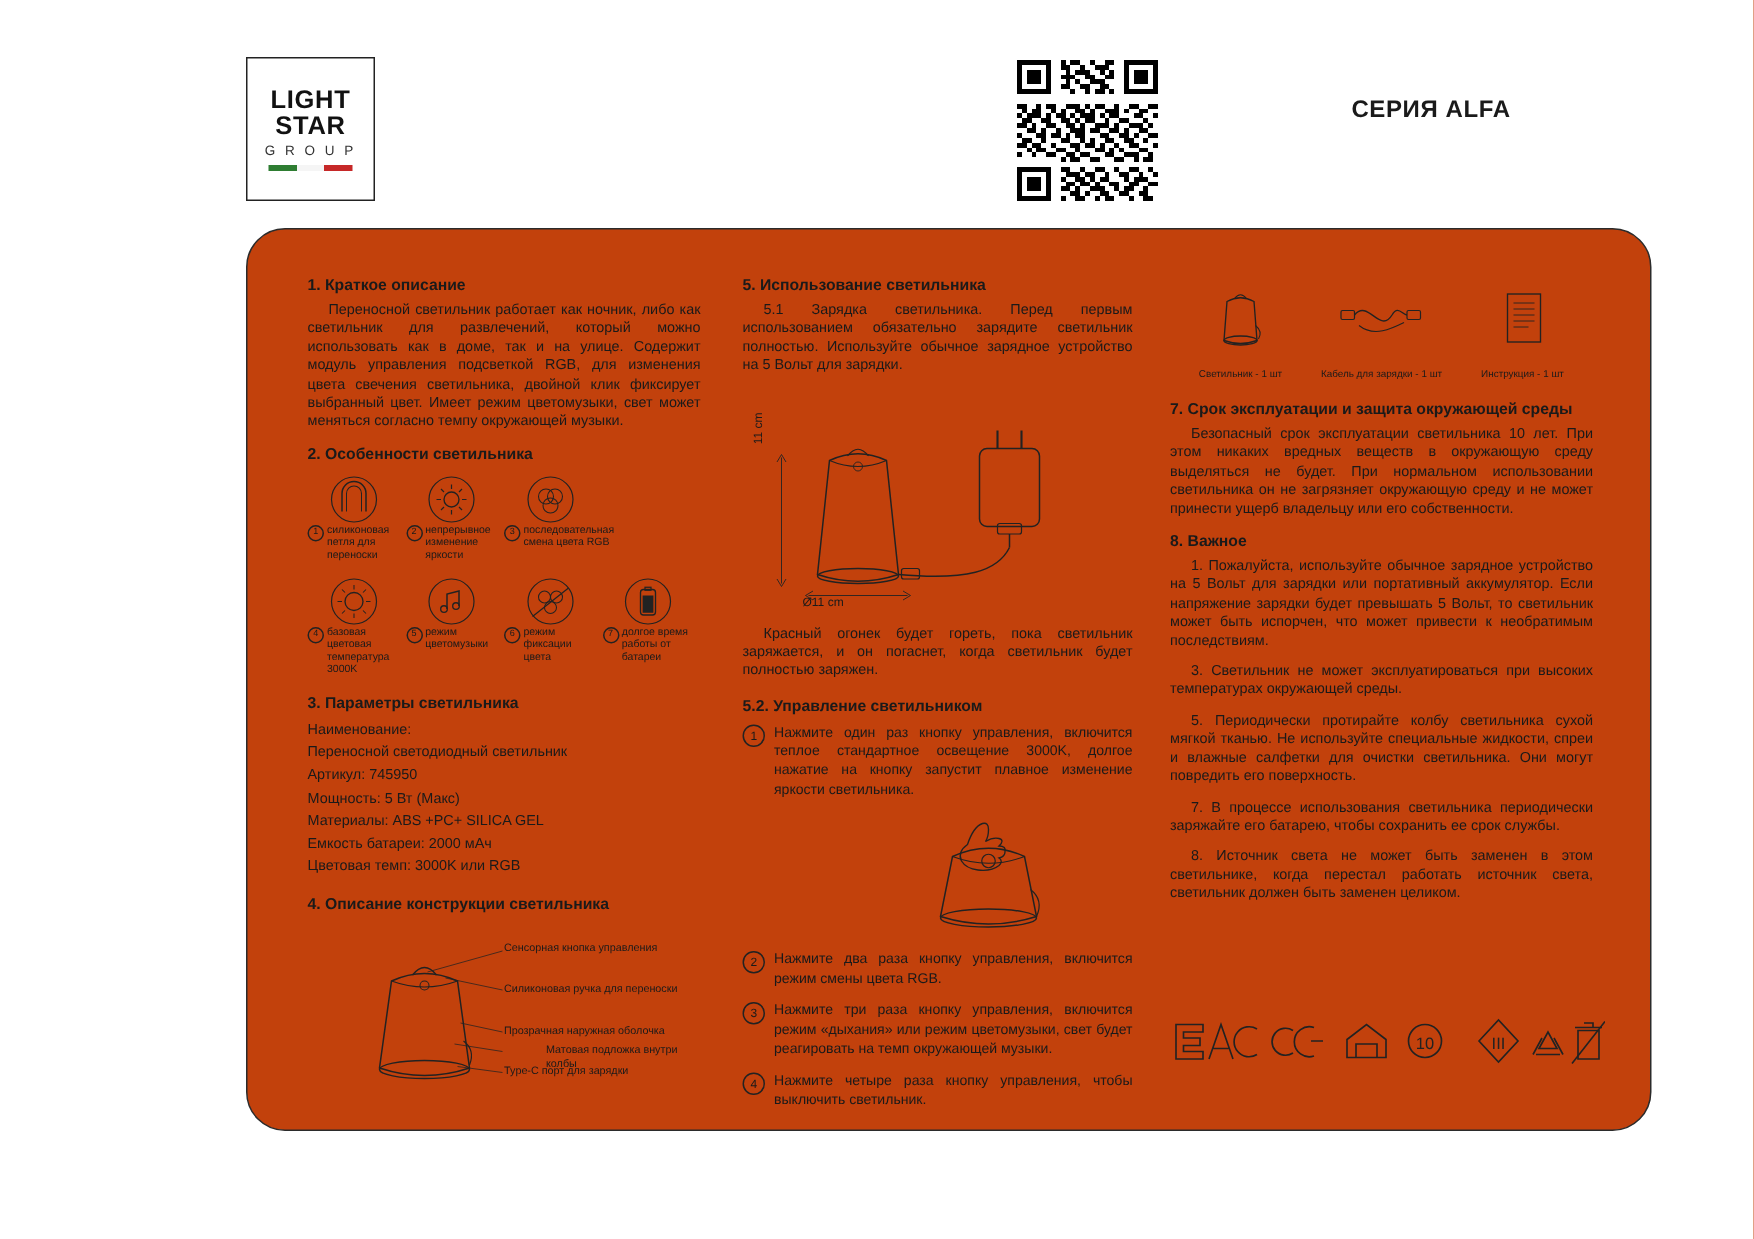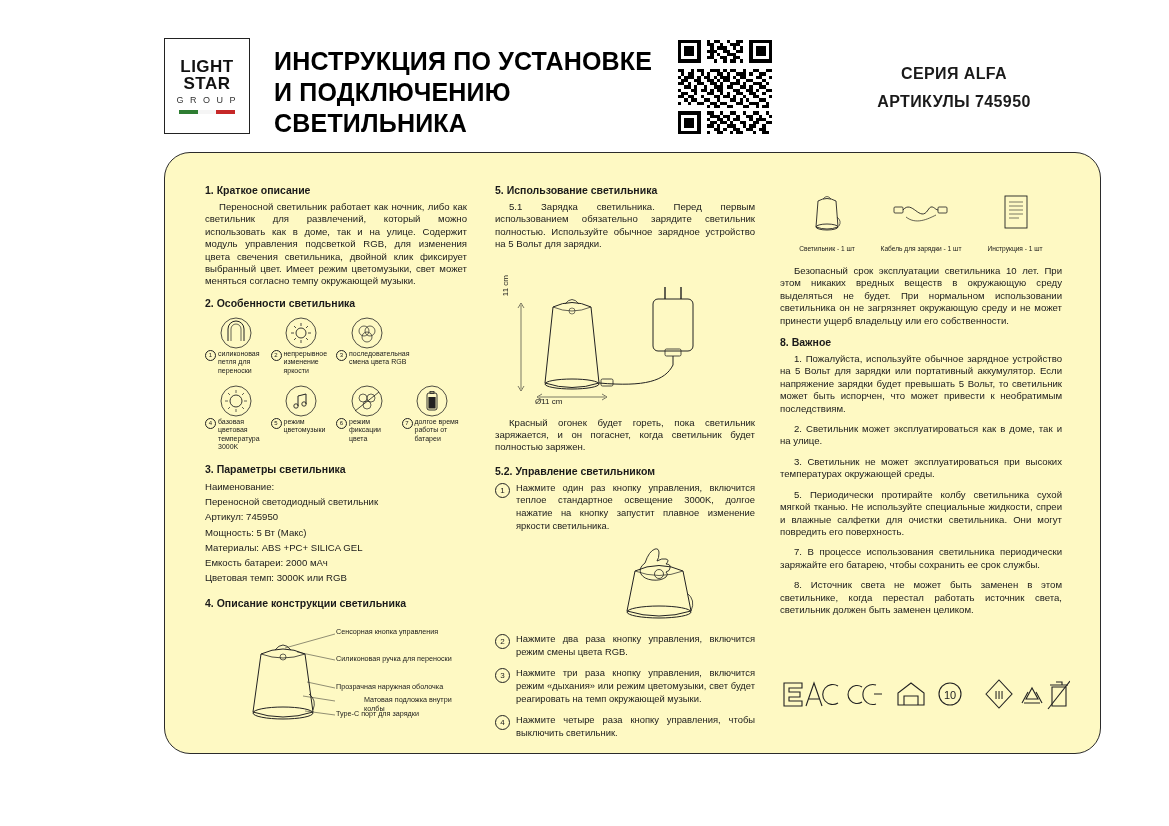--- a/index.html
+++ b/index.html
@@ -25,21 +25,21 @@
     position:absolute;left:110px;top:8px;width:380px;
     font-size:25px;font-weight:bold;line-height:31px;letter-spacing:.2px;color:#000;
   }
   .qr{position:absolute;left:514px;top:2px;width:94px;height:94px;}
   .series{position:absolute;left:640px;top:22px;width:300px;text-align:center;}
   .series div{font-size:16px;font-weight:bold;letter-spacing:.4px;line-height:28px;}
 
   
   .frame{
     position:absolute;left:120px;top:152px;width:935px;height:600px;
-    border:1px solid #2b2b2b;border-radius:26px;background:#fef9c3;
+    border:1px solid #2b2b2b;border-radius:26px;background:#c2410c;
   }
 
   .col{position:absolute;top:30px;}
   .col1{left:40px;width:262px;}
   .col2{left:330px;width:260px;}
   .col3{left:615px;width:282px;}
 
   h3{font-size:10.5px;font-weight:bold;margin:0 0 4px 0;line-height:14px;}
   p{font-size:9.6px;line-height:12.4px;margin:0 0 8px 0;text-align:justify;}
   .indent{text-indent:14px;}
@@ -94,21 +94,20 @@
       <div class="logo-line">LIGHT</div>
       <div class="logo-line">STAR</div>
       <div class="logo-group">G R O U P</div>
       <div class="logo-bars">
         <i id="bar0" style="background: rgb(46, 125, 50);"></i>
           <i id="bar1" style="background: rgb(245, 245, 245);"></i>
           <i id="bar2" style="background: rgb(198, 40, 40);"></i>
       </div>
     </div>
 
-    <div class="title">ИНСТРУКЦИЯ ПО УСТАНОВКЕ И ПОДКЛЮЧЕНИЮ СВЕТИЛЬНИКА</div>
 
     <div class="qr">
       <svg width="94" height="94" viewBox="0 0 29 29" shape-rendering="crispEdges">
         <rect width="29" height="29" fill="#fff"></rect>
         <g fill="#000">
           <rect x="0" y="0" width="7" height="7"></rect>
             <rect x="1" y="1" width="5" height="5" fill="#fff"></rect>
             <rect x="2" y="2" width="3" height="3"></rect>
           <rect x="22" y="0" width="7" height="7"></rect>
             <rect x="23" y="1" width="5" height="5" fill="#fff"></rect>
@@ -281,21 +280,20 @@
             <rect x="16" y="28" width="1" height="1"></rect>
             <rect x="18" y="28" width="2" height="1"></rect>
             <rect x="23" y="28" width="1" height="1"></rect>
             <rect x="26" y="28" width="2" height="1"></rect>
         </g>
       </svg>
     </div>
 
     <div class="series">
       <div>СЕРИЯ ALFA</div>
-      <div>АРТИКУЛЫ 745950</div>
     </div>
   </div>
 
   <div class="frame">
 
     <div class="col col1">
 
       <h3>1.  Краткое описание</h3>
       <p class="indent">Переносной светильник работает как ночник, либо как светильник для развлечений, который можно использовать как в доме, так и на улице. Содержит модуль управления подсветкой RGB, для изменения цвета свечения светильника, двойной клик фиксирует выбранный цвет. Имеет режим цветомузыки, свет может меняться согласно темпу окружающей музыки.</p>
 
@@ -543,26 +541,26 @@
         </div>
         <div>
           <svg width="58" height="46" viewBox="0 0 58 46">
             <rect x="19" y="5" width="22" height="32" fill="none" stroke="#222" stroke-width=".9"></rect>
             <path d="M23 11 h14 M23 15 h14 M23 19 h14 M23 23 h14 M23 27 h10" stroke="#222" stroke-width=".6"></path>
           </svg>
           <div class="cap">Инструкция - 1 шт</div>
         </div>
       </div>
 
+      <h3>7.  Срок эксплуатации и защита окружающей среды</h3>
       <p class="indent">Безопасный срок эксплуатации светильника 10 лет. При этом никаких вредных веществ в окружающую среду выделяться не будет. При нормальном использовании светильника он не загрязняет окружающую среду и не может принести ущерб владельцу или его собственности.</p>
 
       <h3>8.  Важное</h3>
       <div>
         <p class="indent">1. Пожалуйста, используйте обычное зарядное устройство на 5 Вольт для зарядки или портативный аккумулятор. Если напряжение зарядки будет превышать 5 Вольт, то светильник может быть испорчен, что может привести к необратимым последствиям.</p>
-        <p class="indent">2. Светильник может эксплуатироваться как в доме, так и на улице.</p>
         <p class="indent">3. Светильник не может эксплуатироваться при высоких температурах окружающей среды.</p>
         <p class="indent">5. Периодически протирайте колбу светильника сухой мягкой тканью. Не используйте специальные жидкости, спреи и влажные салфетки для очистки светильника. Они могут повредить его поверхность.</p>
         <p class="indent">7. В процессе использования светильника периодически заряжайте его батарею, чтобы сохранить ее срок службы.</p>
         <p class="indent">8. Источник света не может быть заменен в этом светильнике, когда перестал работать источник света, светильник должен быть заменен целиком.</p>
       </div>
     </div>
 
     <div class="marks">
       <svg width="290" height="44" viewBox="0 0 290 44">
         <g fill="none" stroke="#222" stroke-width="1.1">

